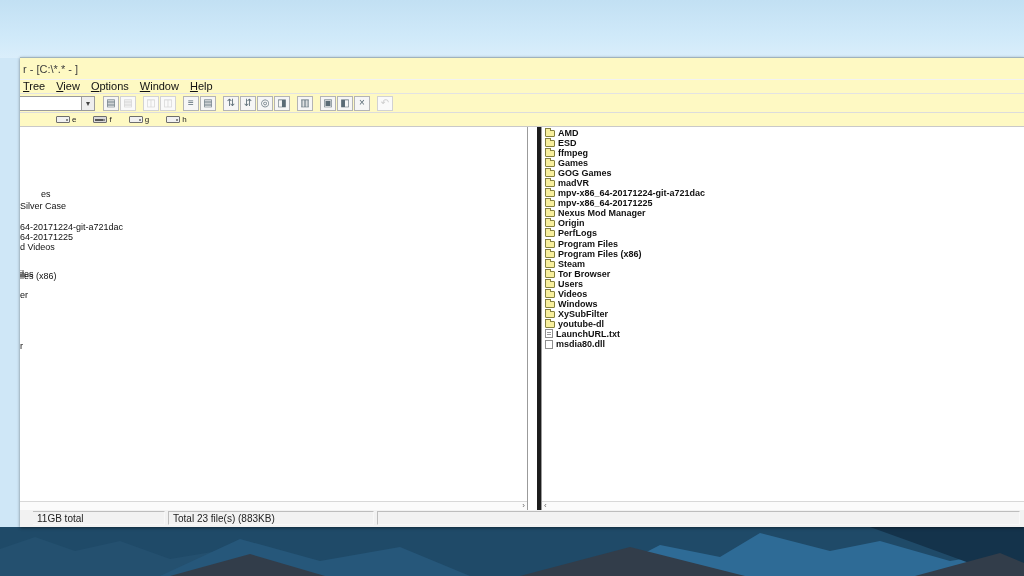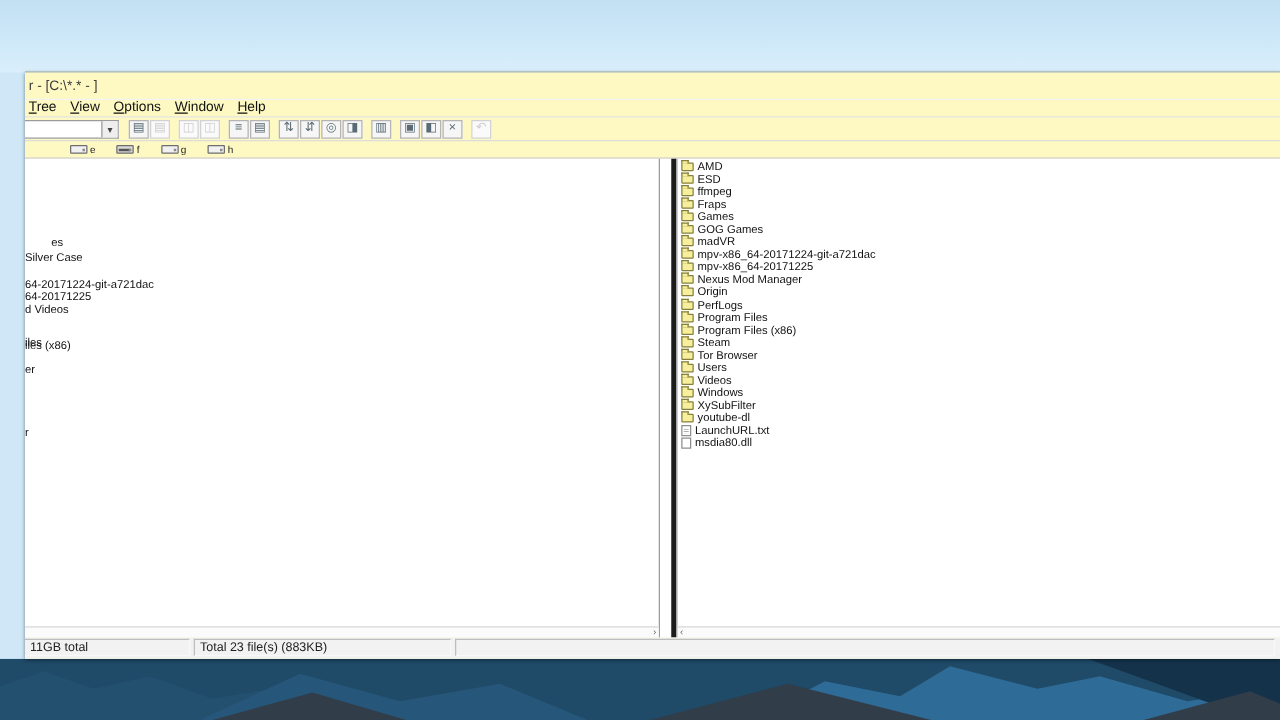--- a/index.html
+++ b/index.html
@@ -53,33 +53,33 @@
   .splitter   { position:absolute; left:517px; top:0; bottom:0; width:4px; background:#1c1c1c; }
   .pane-right { position:absolute; left:521px; right:0; top:0; bottom:0; border-left:1px solid #9b9b9b; overflow:hidden; }
 
   .hscroll { position:absolute; left:0; right:0; bottom:0; height:9px; background:#fbfbfb;
              border-top:1px solid #d8d8d8; font-size:8px; color:#666; }
   .hscroll .ar { position:absolute; top:-1px; line-height:9px; }
   .hscroll .ar.r { right:2px; } .hscroll .ar.l { left:2px; }
 
   .tree-frag { position:absolute; left:0; font-size:9px; line-height:10px; color:#111; white-space:pre; }
 
-  .filelist { padding-top:1px; }
+  .filelist { padding-top:1px;font-weight:bold; }
   .frow { height:10.05px; display:flex; align-items:center; padding-left:3px; }
   .frow .fname { font-size:9px; line-height:10px; color:#111; white-space:pre; }
   .ficon { flex:0 0 auto; margin-right:3px; position:relative; }
   .ficon.folder { width:10px; height:7px; background:#f7ef9c; border:1px solid #84803e; border-radius:1px; margin-top:1px; }
   .ficon.folder::before { content:""; position:absolute; top:-3px; left:-1px; width:4px; height:2px;
                           background:#f7ef9c; border:1px solid #84803e; border-bottom:none; }
   .ficon.doc, .ficon.file { width:8px; height:9px; background:#fff; border:1px solid #8f8f8f; }
   .ficon.doc::after { content:""; position:absolute; left:1px; top:2px; width:4px; height:4px;
                       background:linear-gradient(#9a9a9a 1px,transparent 1px) 0 0/4px 2px repeat-y; }
 
   .statusbar { position:absolute; left:0; right:0; bottom:0; height:17px; background:#f2f2f2;
-               display:flex; align-items:stretch; padding:1px 1px 2px 0; }
+               display:flex; align-items:stretch; padding:1px 1px 2px 13px; }
   .scell { border:1px solid; border-color:#bdbdbd #f8f8f8 #f8f8f8 #bdbdbd; font-size:10px;
            color:#222; display:flex; align-items:center; padding-left:4px; margin-right:3px; }
   .scell.c1 { width:132px; border-left:none; }
   .scell.c2 { width:206px; }
   .scell.c3 { flex:1; }
 </style>
 </head>
 <body>
 
 <div class="sky"></div>
@@ -209,24 +209,20 @@
           <div class="frow">
             <span class="ficon folder"></span>
             <span class="fname">ESD</span>
           </div>
           <div class="frow">
             <span class="ficon folder"></span>
             <span class="fname">ffmpeg</span>
           </div>
           <div class="frow">
             <span class="ficon folder"></span>
-            <span class="fname">Fraps</span>
-          </div>
-          <div class="frow">
-            <span class="ficon folder"></span>
             <span class="fname">Games</span>
           </div>
           <div class="frow">
             <span class="ficon folder"></span>
             <span class="fname">GOG Games</span>
           </div>
           <div class="frow">
             <span class="ficon folder"></span>
             <span class="fname">madVR</span>
           </div>

